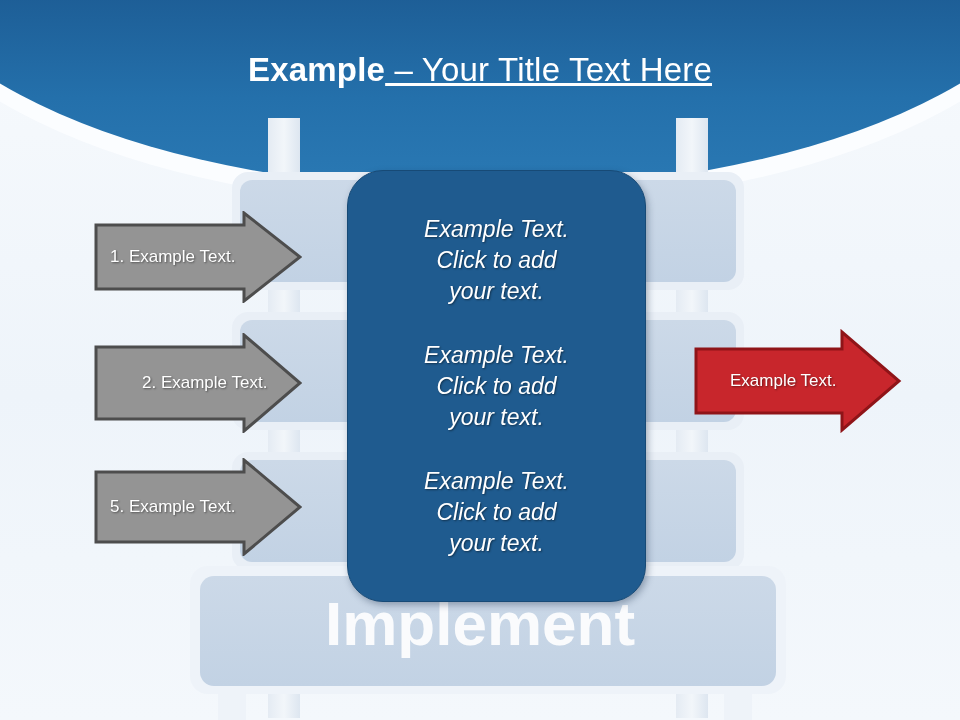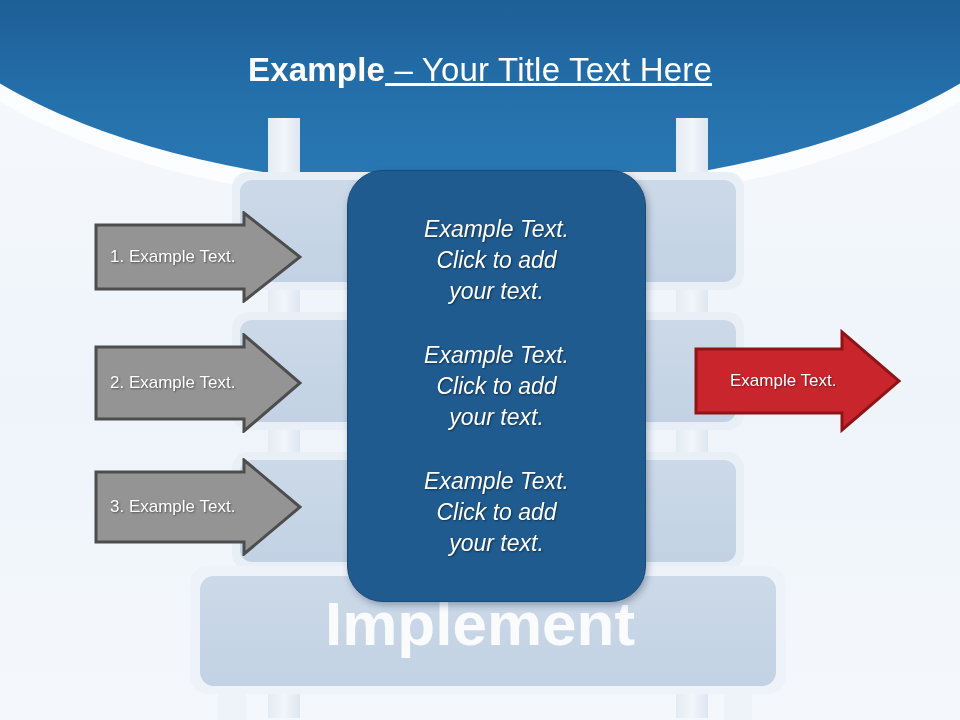--- a/index.html
+++ b/index.html
@@ -119,21 +119,21 @@
     position: relative;
     z-index: 2;
     color: #ffffff;
     font-size: 17px;
     line-height: 22px;
     white-space: nowrap;
     text-shadow: 1px 1px 2px rgba(0,0,0,0.45);
   }
 
   .arrow-grey-1 { left: 94px; top: 211px;  width: 208px; height: 92px; }
-  .arrow-grey-2 { left: 94px; top: 333px;  width: 208px; height: 100px; }
+  .arrow-grey-2 { left: 94px; top: 333px;  width: 208px; height: 100px; padding-left: 32px; }
   .arrow-grey-3 { left: 94px; top: 458px;  width: 208px; height: 98px; }
   .arrow-grey .label { padding-left: 16px; }
 
   .arrow-red { left: 694px; top: 329px; width: 208px; height: 104px; }
   .arrow-red .label { padding-left: 36px; }
 </style>
 </head>
 <body>
 
 <div id="slide">
@@ -192,21 +192,21 @@
     <svg width="208" height="100" viewBox="0 0 208 100">
       <polygon points="2,14 150,14 150,2 206,50 150,98 150,86 2,86" fill="#949494" stroke="#4d4d4d" stroke-width="3" stroke-linejoin="miter"></polygon>
     </svg>
     <span class="label">2. Example Text.</span>
   </div>
 
   <div class="arrow arrow-grey arrow-grey-3">
     <svg width="208" height="98" viewBox="0 0 208 98">
       <polygon points="2,14 150,14 150,2 206,49 150,96 150,84 2,84" fill="#949494" stroke="#4d4d4d" stroke-width="3" stroke-linejoin="miter"></polygon>
     </svg>
-    <span class="label">3. Example Text.</span>
+    <span class="label">5. Example Text.</span>
   </div>
 
   <div class="panel">
     <div class="panel-block">Example Text.
 Click  to add
 your text.</div>
     <div class="panel-block">Example Text.
 Click  to add
 your text.</div>
     <div class="panel-block">Example Text.

